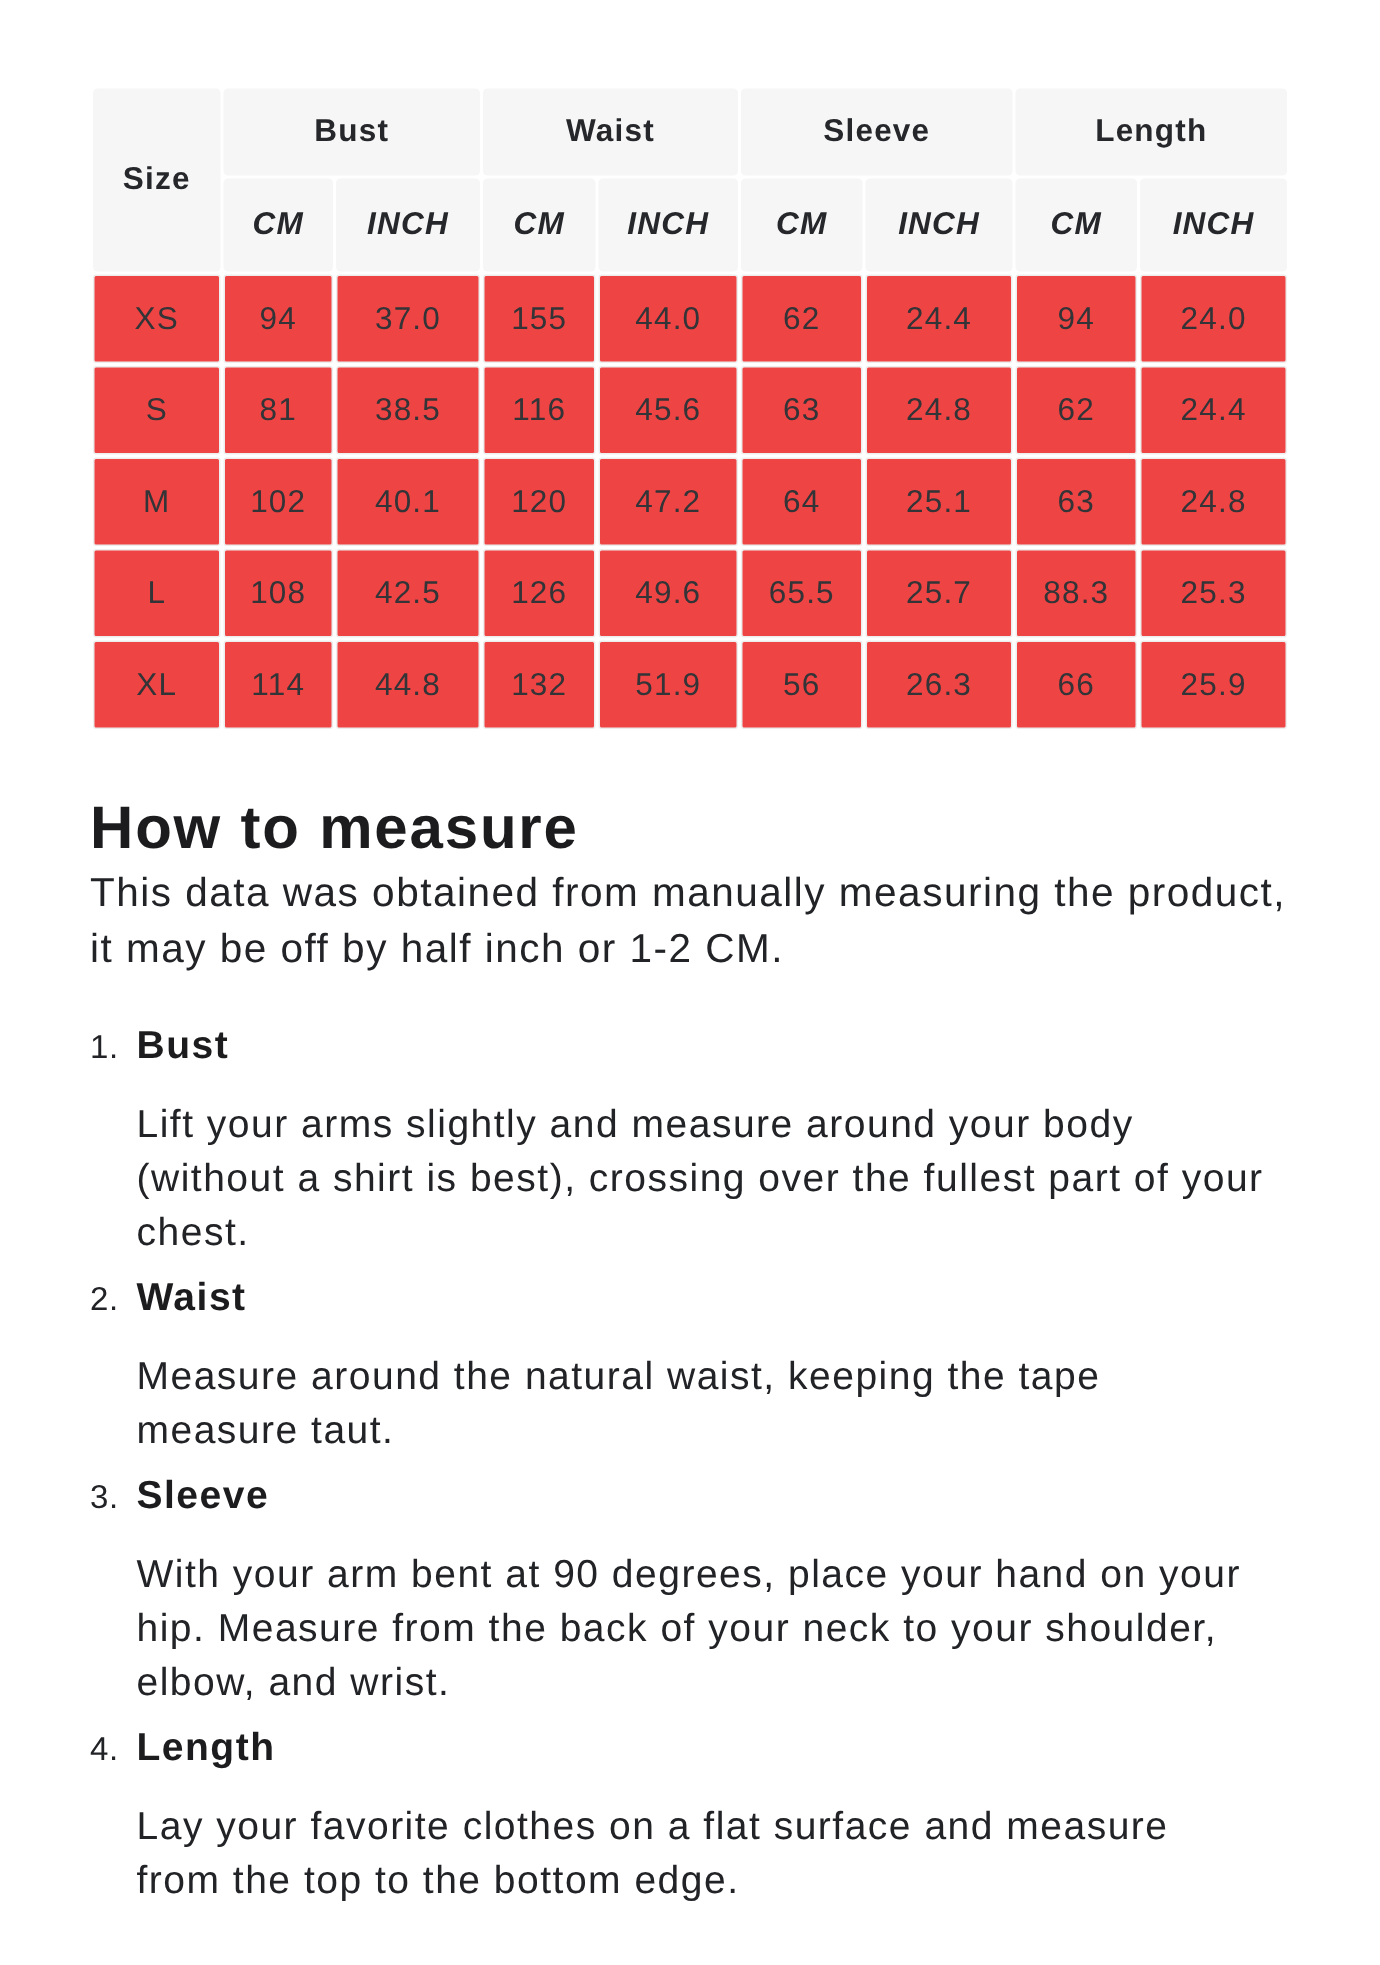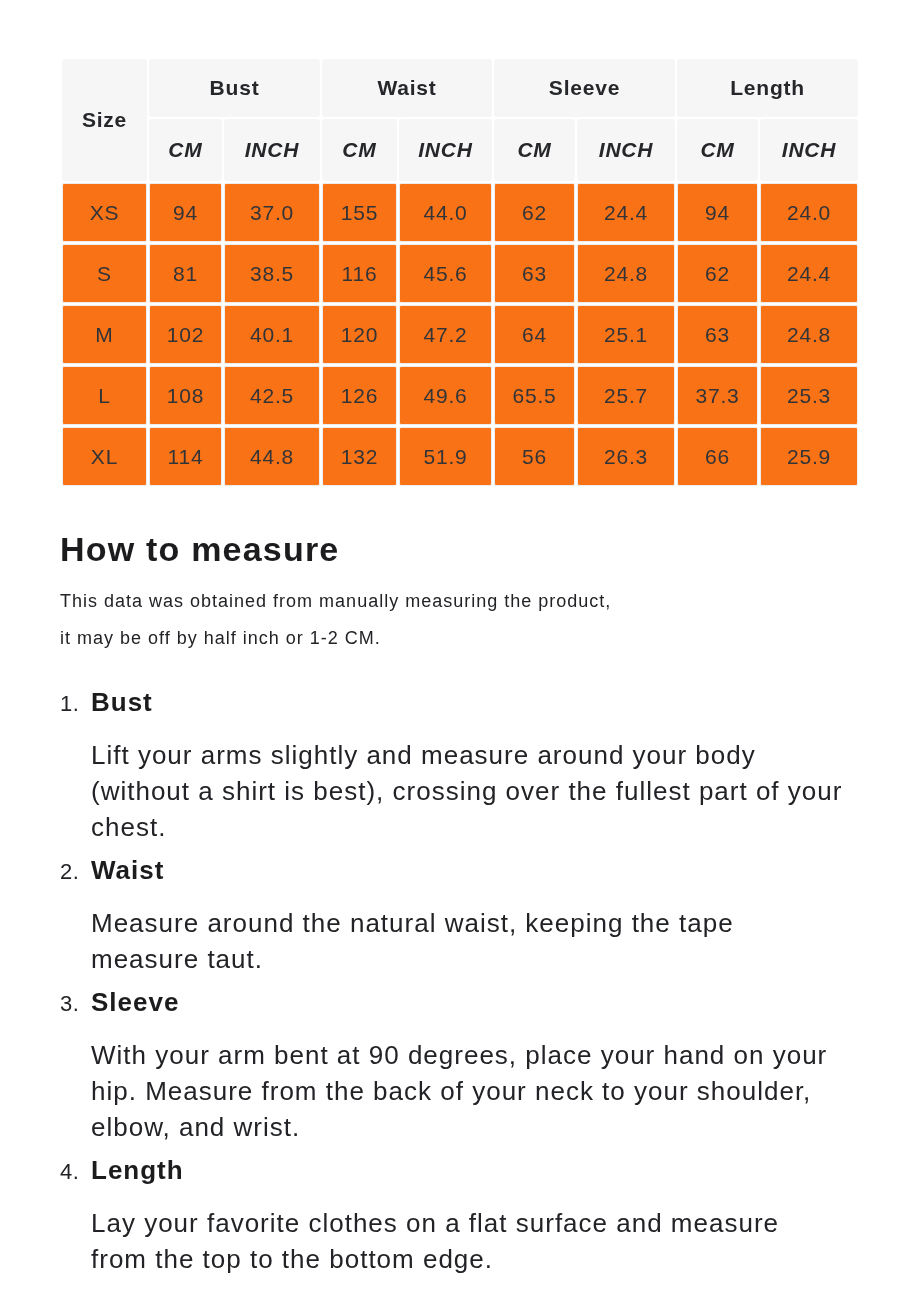--- a/index.html
+++ b/index.html
@@ -36,42 +36,42 @@
     color:#26272a;
     text-align:center;
     vertical-align:middle;
     border-radius:3px;
     padding:0;
   }
   table.size-chart tr.group-row th{height:58px;}
   table.size-chart tr.unit-row th{height:62px;font-style:italic;}
   table.size-chart th.size-header{height:auto;}
   table.size-chart td{
-    background:#f97316;
+    background:#ef4444;
     border:1px solid var(--cell-border);
     border-radius:2px;
     height:59px;
     text-align:center;
     vertical-align:middle;
     font-size:21px;
     letter-spacing:0.8px;
     color:#333437;
     padding:16px;
   }
 
   
   h2.htm-title{
-    font-size:34px;
+    font-size:40px;
     font-weight:700;
     letter-spacing:1.2px;
     color:var(--text-dark);
-    margin:42px 0 14px 0;
+    margin:42px 0 2px 0;
   }
   p.htm-intro{
-    font-size:18px;
+    font-size:27px;
     line-height:37px;
     letter-spacing:1px;
     color:var(--text-body);
     margin:0 0 30px 0;
     white-space:pre-line;
     max-width:800px;
   }
   ol.steps{
     list-style:none;
     margin:0;
@@ -180,21 +180,21 @@
           <td>24.8</td>
         </tr>
         <tr>
           <td>L</td>
           <td>108</td>
           <td>42.5</td>
           <td>126</td>
           <td>49.6</td>
           <td>65.5</td>
           <td>25.7</td>
-          <td>37.3</td>
+          <td>88.3</td>
           <td>25.3</td>
         </tr>
         <tr>
           <td>XL</td>
           <td>114</td>
           <td>44.8</td>
           <td>132</td>
           <td>51.9</td>
           <td>56</td>
           <td>26.3</td>

